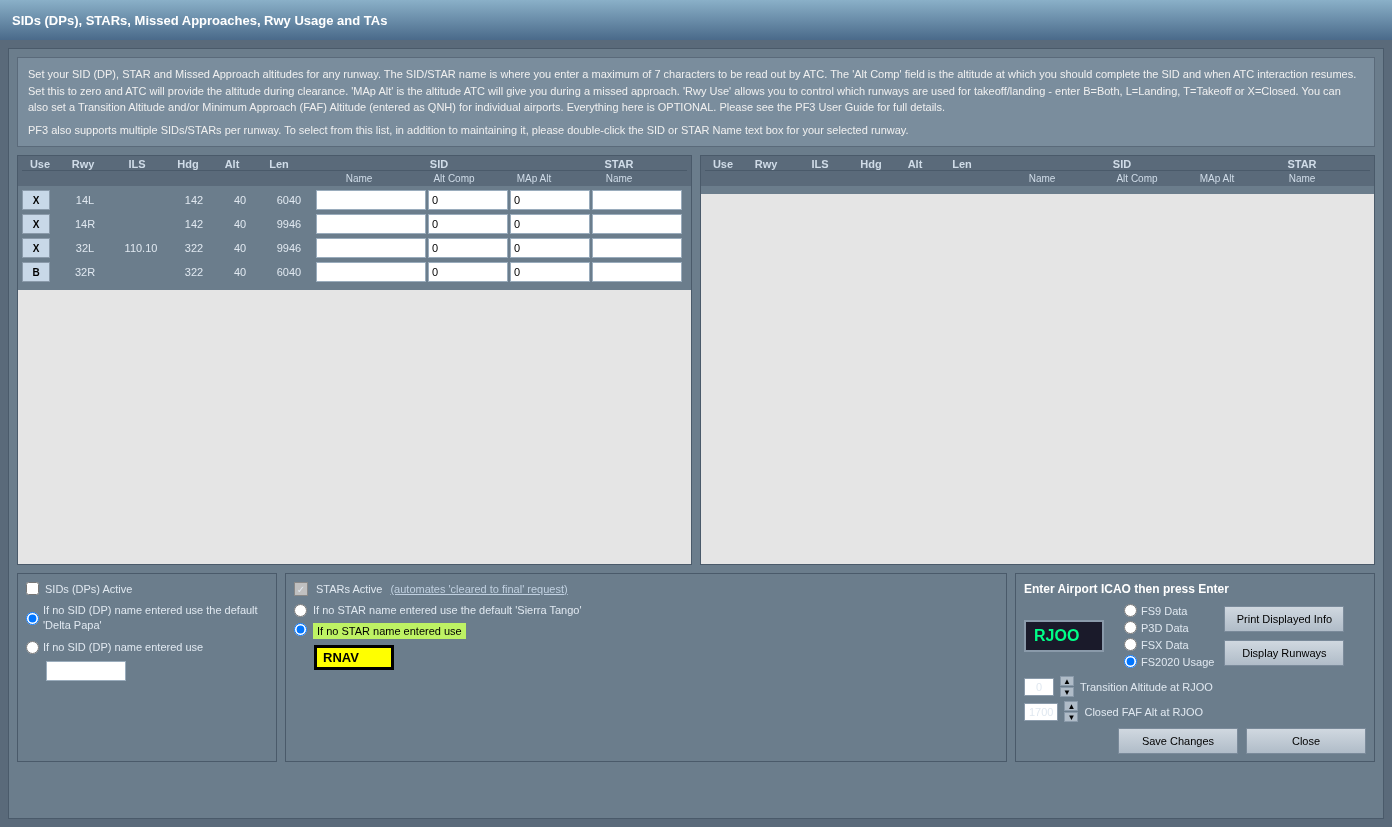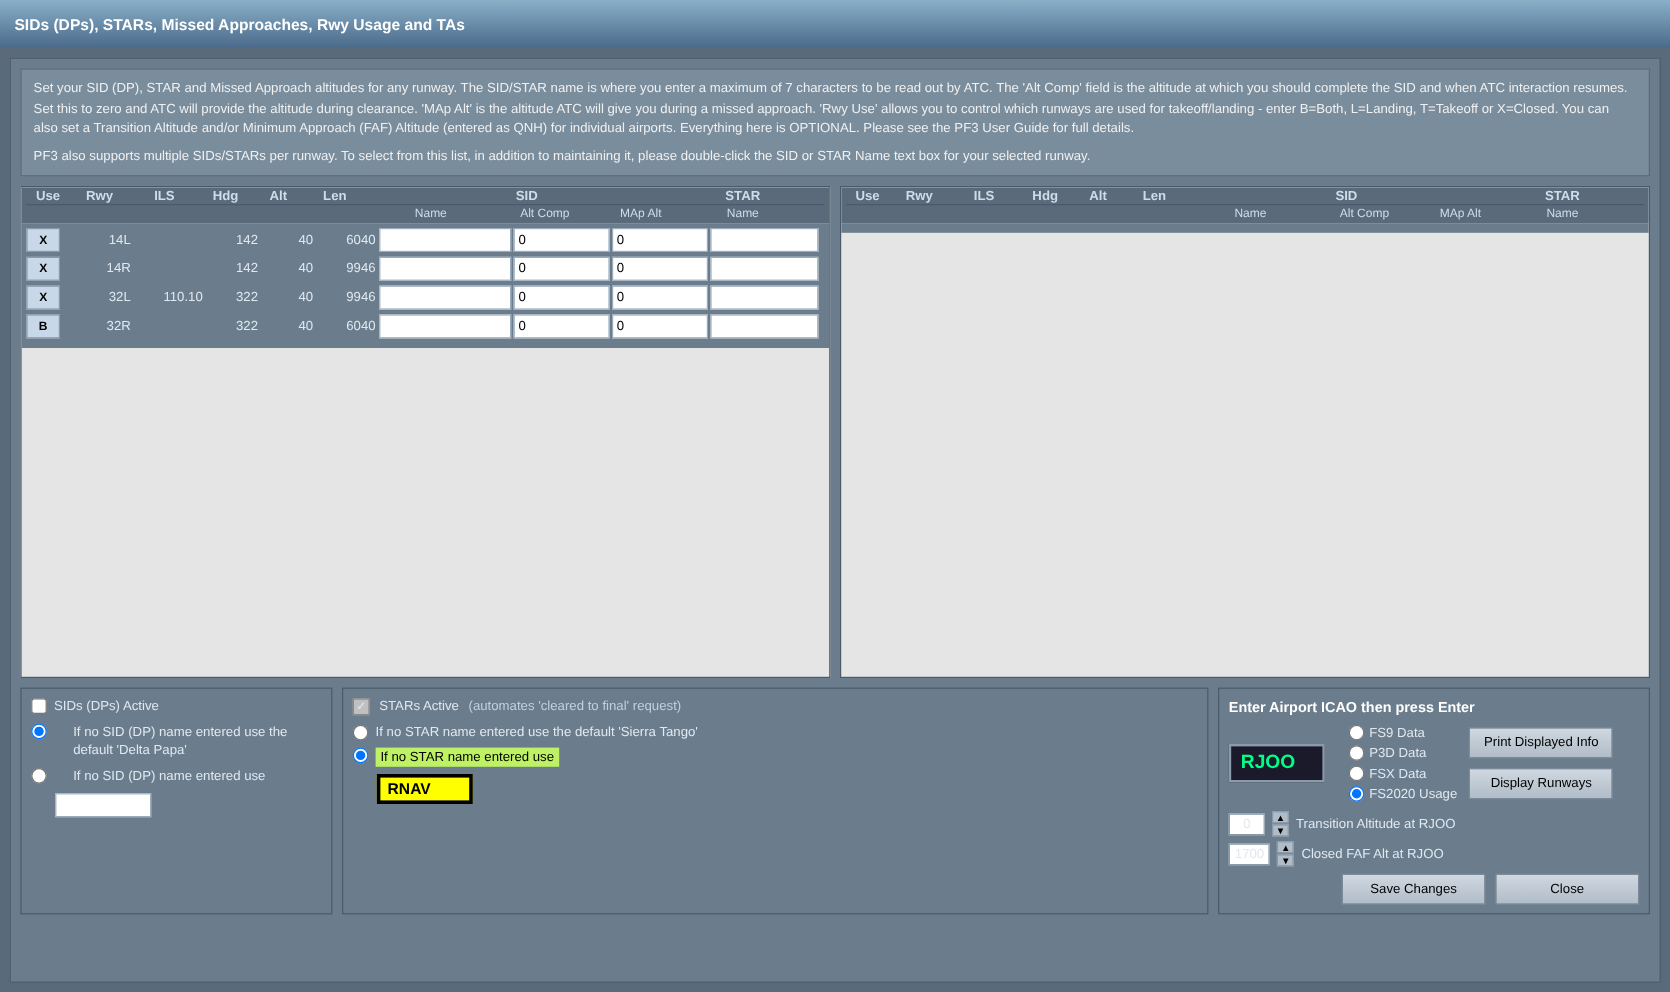--- a/index.html
+++ b/index.html
@@ -53,21 +53,21 @@
       padding: 4px;
     }
     .table-row-data {
       display: grid;
       grid-template-columns: 36px 50px 58px 44px 44px 50px 110px 80px 80px 90px;
       align-items: center;
       margin-bottom: 4px;
       gap: 2px;
     }
     .cell {
-      text-align: right;
+      text-align: center;
       color: #e0e8f0;
       font-size: 11px;
       padding: 1px;
     }
     .use-btn {
       background: #c8d8e8;
       border: 1px solid #8a9aaa;
       color: #000;
       font-size: 10px;
       font-weight: bold;
@@ -114,22 +114,22 @@
     .checkbox-row {
       display: flex;
       align-items: center;
       gap: 6px;
       margin-bottom: 8px;
       color: #e0e8f0;
       font-size: 11px;
     }
     .radio-row {
       display: flex;
-      align-items: flex-start;
-      gap: 22px;
+      align-items: center;
+      gap: 4px;
       margin-bottom: 6px;
       color: #e0e8f0;
       font-size: 11px;
     }
     .radio-row label {
       line-height: 1.4;
     }
     .section-title {
       color: #ffffff;
       font-size: 12px;
@@ -398,21 +398,21 @@
       <div style="margin-top:4px; padding-left:20px;">
         <input type="text" class="text-input-cell" style="width: 80px;" value="">
       </div>
     </div>
 
     <div class="bottom-center">
       <div class="star-active-row">
         <div class="star-checkbox-icon">✓</div>
 
         <span>STARs Active</span>
-        <span style="color:#c0d0e0;">(automates 'cleared to final' request)</span>
+        <span style="color:#c0d0e0;text-decoration:underline;">(automates 'cleared to final' request)</span>
       </div>
       <div class="star-radio-row" style="margin-top:8px;">
         <input type="radio" name="starRadio" style="">
         <label>If no STAR name entered use the default 'Sierra Tango'</label>
       </div>
       <div class="star-radio-row">
         <input type="radio" name="starRadio" checked="" style="">
         <span class="highlighted-radio">If no STAR name entered use</span>
       </div>
       <div style="margin-top:4px; padding-left:20px;">

